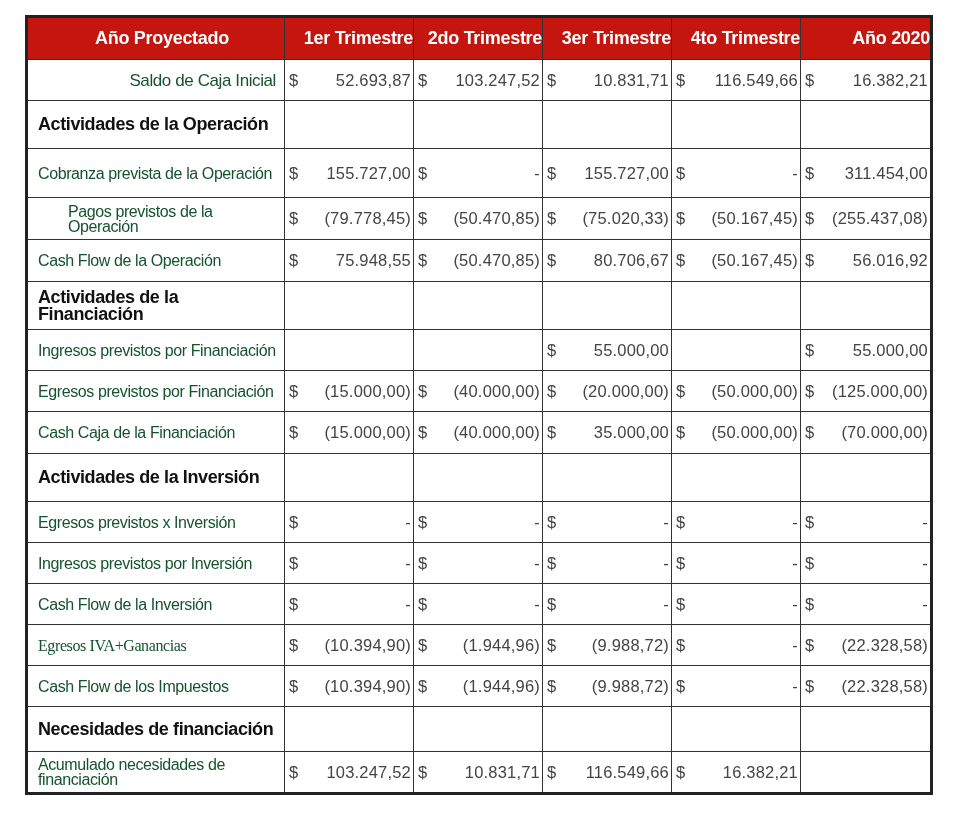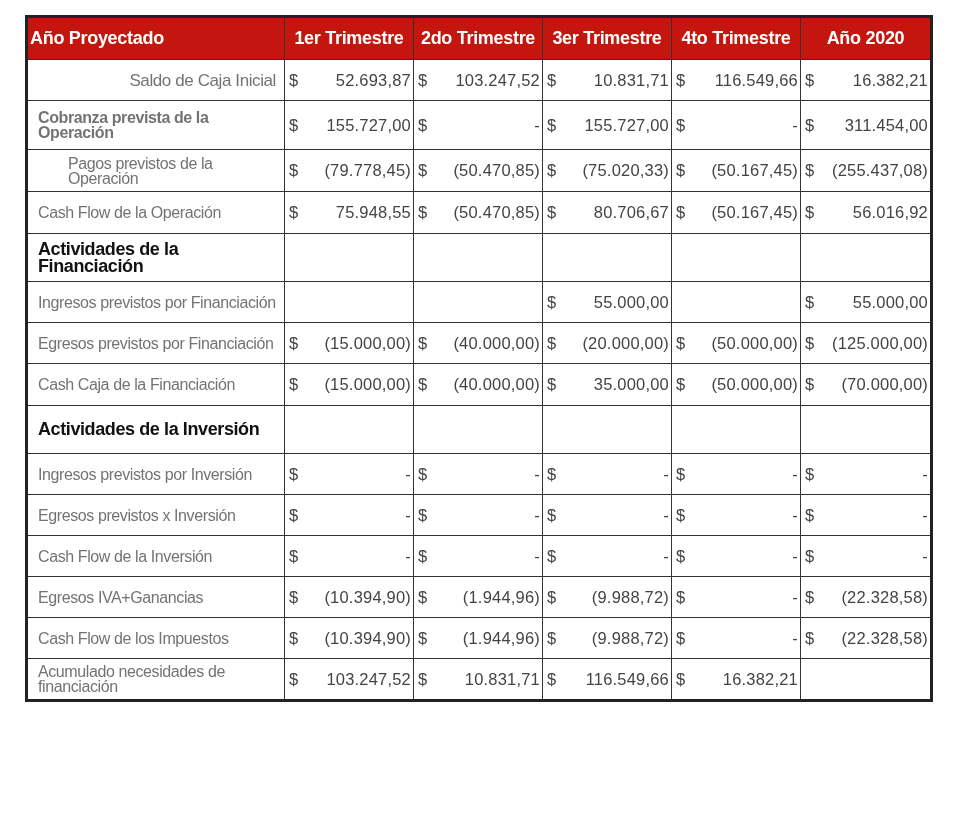--- a/index.html
+++ b/index.html
@@ -2,25 +2,25 @@
 <html><head>
 <meta charset="utf-8">
 <style>
   html, body { margin: 0; padding: 0; background: #ffffff; }
   body { width: 956px; height: 834px; position: relative; overflow: hidden;
          font-family: "Liberation Sans Narrow", "Liberation Sans", sans-serif; }
   .wrap { position: absolute; left: 25px; top: 15px; }
   table { border-collapse: collapse; border: 3px solid #222; table-layout: fixed; }
   td, th { border: 1.5px solid #333; padding: 0; height: 40px; vertical-align: middle; }
   th { background: #c4150f; color: #ffffff; font-weight: bold; font-size: 18px;
-       height: 41px; text-align: center; letter-spacing: -0.3px; }
-  th.first { text-align: left; padding-left: 2px; }
+       height: 41px; text-align: right; letter-spacing: -0.3px; }
+  th.first { text-align: center; padding-left: 12px; }
   col.c0 { width: 258px; } col.c1 { width: 129px; } col.c2 { width: 129px; }
   col.c3 { width: 129px; } col.c4 { width: 129px; } col.c5 { width: 131px; }
-  td.label { font-size: 16px; color: #737373; padding-left: 10px; line-height: 15px;
+  td.label { font-size: 16px; color: #14532d; padding-left: 10px; line-height: 15px;
              letter-spacing: -0.4px; transform-origin: left; }
   td.label.right { text-align: right; padding-right: 8px; padding-left: 0; font-size: 17px; }
   td.label.section { font-weight: bold; color: #111; font-size: 18px; line-height: 17px; }
   .money { display: flex; justify-content: space-between; padding: 0 2px 0 4px;
            font-family: "Liberation Sans", sans-serif; font-size: 16.5px; color: #444;
            letter-spacing: 0.2px; }
   .money .cur { color: #444; }
 </style>
 </head>
 <body>
@@ -73,21 +73,29 @@
             </div>
           </td>
           <td>
             <div class="money">
               <span class="cur">$</span>
               <span>16.382,21</span>
             </div>
           </td>
         </tr>
         <tr>
-          <td class="label" style="height: 48px; font-weight: bold;">Cobranza prevista de la Operación</td>
+          <td class="label section" style="height: 47px;">Actividades de la Operación</td>
+          <td></td>
+          <td></td>
+          <td></td>
+          <td></td>
+          <td></td>
+        </tr>
+        <tr>
+          <td class="label" style="height: 48px;">Cobranza prevista de la Operación</td>
           <td>
             <div class="money">
               <span class="cur">$</span>
               <span>155.727,00</span>
             </div>
           </td>
           <td>
             <div class="money">
               <span class="cur">$</span>
               <span>-</span>
@@ -272,20 +280,53 @@
         </tr>
         <tr>
           <td class="label section" style="height: 47px;">Actividades de la Inversión</td>
           <td></td>
           <td></td>
           <td></td>
           <td></td>
           <td></td>
         </tr>
         <tr>
+          <td class="label" style="height: 40px;">Egresos previstos x Inversión</td>
+          <td>
+            <div class="money">
+              <span class="cur">$</span>
+              <span>-</span>
+            </div>
+          </td>
+          <td>
+            <div class="money">
+              <span class="cur">$</span>
+              <span>-</span>
+            </div>
+          </td>
+          <td>
+            <div class="money">
+              <span class="cur">$</span>
+              <span>-</span>
+            </div>
+          </td>
+          <td>
+            <div class="money">
+              <span class="cur">$</span>
+              <span>-</span>
+            </div>
+          </td>
+          <td>
+            <div class="money">
+              <span class="cur">$</span>
+              <span>-</span>
+            </div>
+          </td>
+        </tr>
+        <tr>
           <td class="label" style="height: 40px;">Ingresos previstos por Inversión</td>
           <td>
             <div class="money">
               <span class="cur">$</span>
               <span>-</span>
             </div>
           </td>
           <td>
             <div class="money">
               <span class="cur">$</span>
@@ -305,53 +346,20 @@
             </div>
           </td>
           <td>
             <div class="money">
               <span class="cur">$</span>
               <span>-</span>
             </div>
           </td>
         </tr>
         <tr>
-          <td class="label" style="height: 40px;">Egresos previstos x Inversión</td>
-          <td>
-            <div class="money">
-              <span class="cur">$</span>
-              <span>-</span>
-            </div>
-          </td>
-          <td>
-            <div class="money">
-              <span class="cur">$</span>
-              <span>-</span>
-            </div>
-          </td>
-          <td>
-            <div class="money">
-              <span class="cur">$</span>
-              <span>-</span>
-            </div>
-          </td>
-          <td>
-            <div class="money">
-              <span class="cur">$</span>
-              <span>-</span>
-            </div>
-          </td>
-          <td>
-            <div class="money">
-              <span class="cur">$</span>
-              <span>-</span>
-            </div>
-          </td>
-        </tr>
-        <tr>
           <td class="label" style="height: 40px;">Cash Flow de la Inversión</td>
           <td>
             <div class="money">
               <span class="cur">$</span>
               <span>-</span>
             </div>
           </td>
           <td>
             <div class="money">
               <span class="cur">$</span>
@@ -371,21 +379,21 @@
             </div>
           </td>
           <td>
             <div class="money">
               <span class="cur">$</span>
               <span>-</span>
             </div>
           </td>
         </tr>
         <tr>
-          <td class="label" style="height: 40px;">Egresos IVA+Ganancias</td>
+          <td class="label" style="height: 40px; font-family: Liberation Serif, serif;">Egresos IVA+Ganancias</td>
           <td>
             <div class="money">
               <span class="cur">$</span>
               <span>(10.394,90)</span>
             </div>
           </td>
           <td>
             <div class="money">
               <span class="cur">$</span>
               <span>(1.944,96)</span>
@@ -435,20 +443,28 @@
               <span class="cur">$</span>
               <span>-</span>
             </div>
           </td>
           <td>
             <div class="money">
               <span class="cur">$</span>
               <span>(22.328,58)</span>
             </div>
           </td>
+        </tr>
+        <tr>
+          <td class="label section" style="height: 44px;">Necesidades de financiación</td>
+          <td></td>
+          <td></td>
+          <td></td>
+          <td></td>
+          <td></td>
         </tr>
         <tr>
           <td class="label" style="height: 39px;">Acumulado necesidades de financiación</td>
           <td>
             <div class="money">
               <span class="cur">$</span>
               <span>103.247,52</span>
             </div>
           </td>
           <td>

